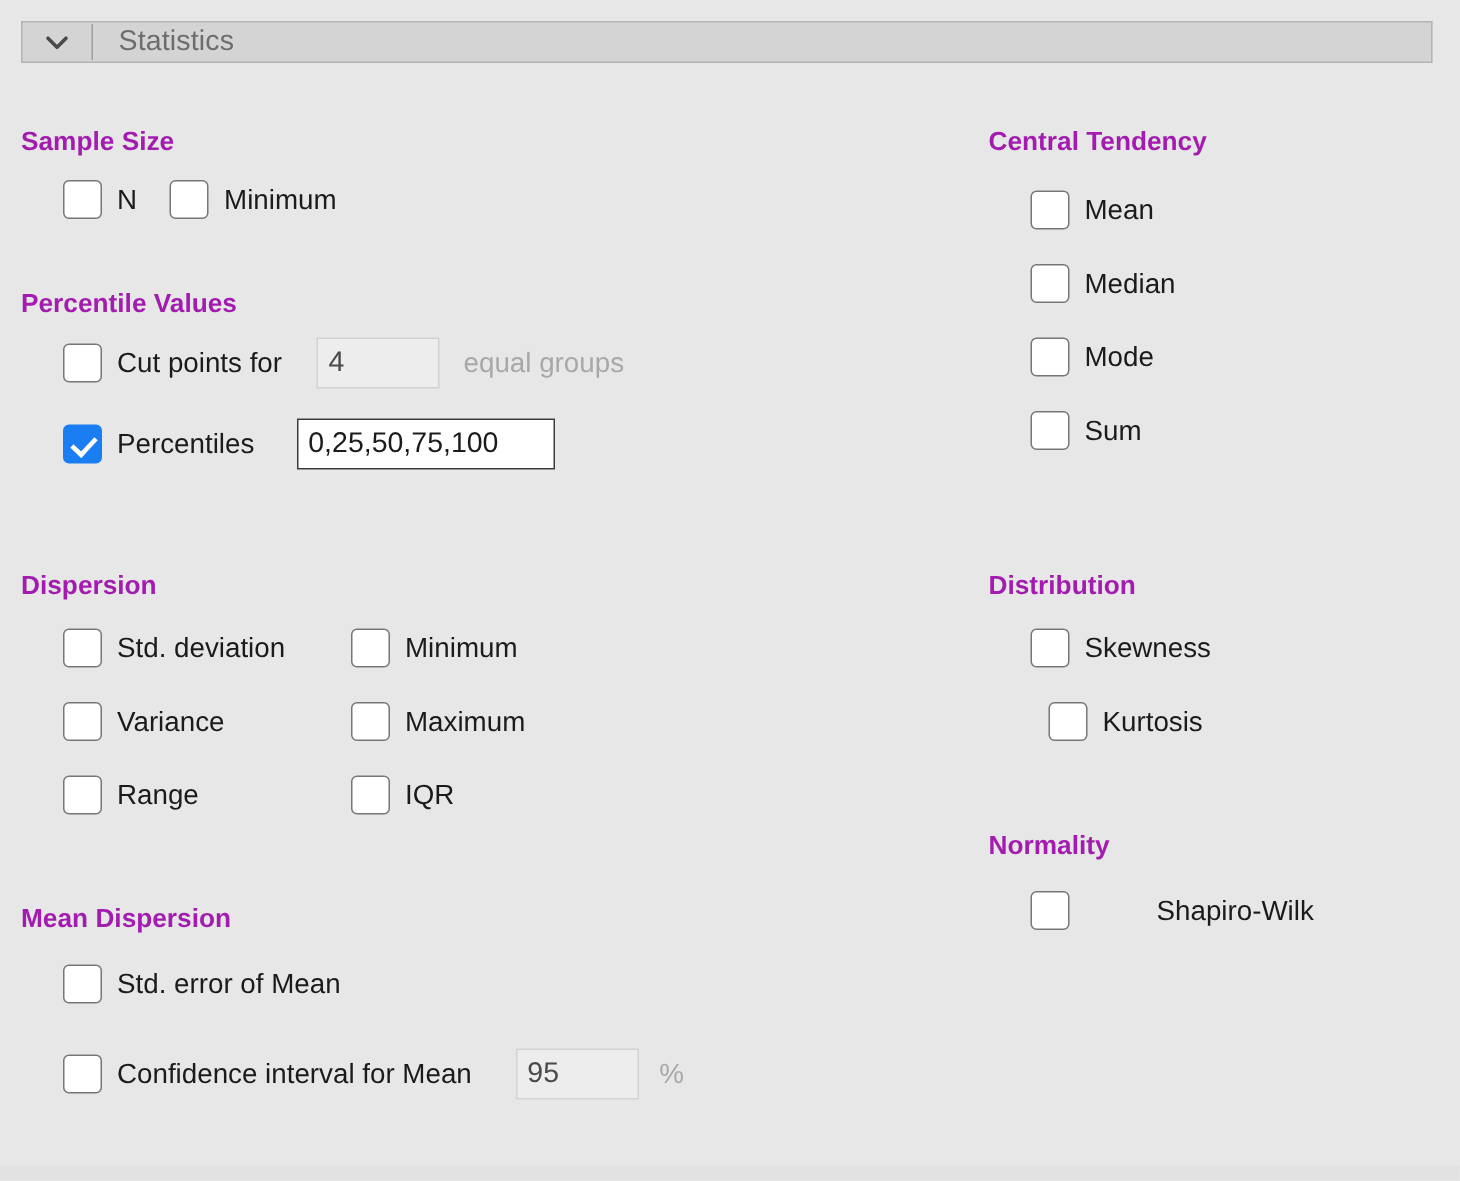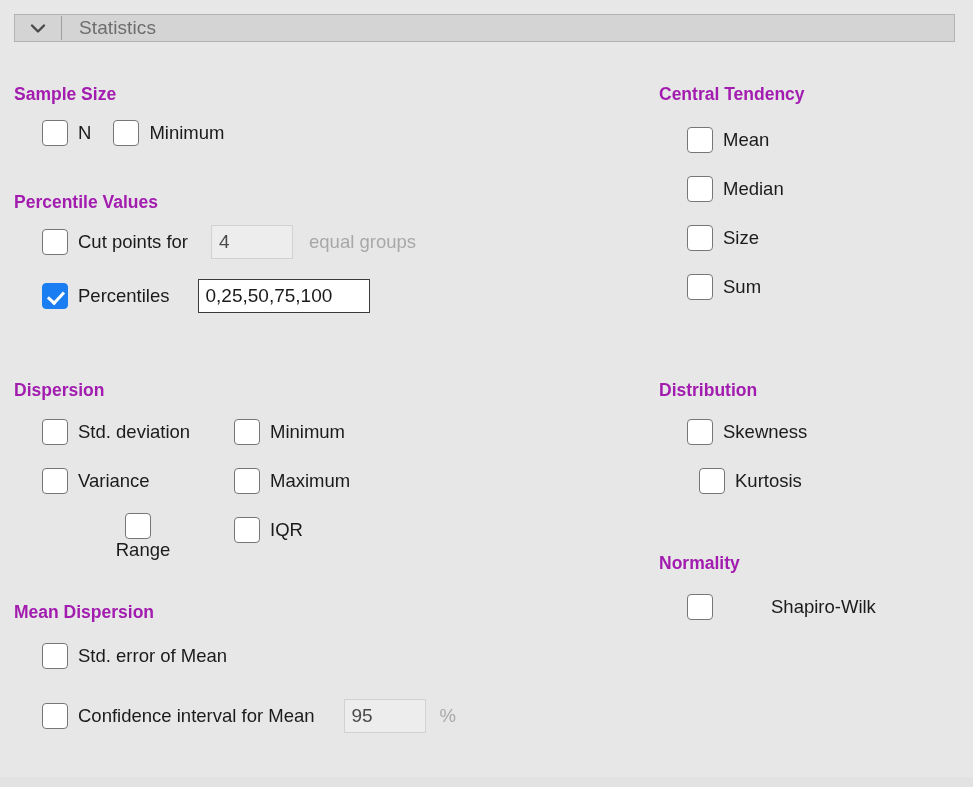--- a/index.html
+++ b/index.html
@@ -219,21 +219,21 @@
         <span class="cb"></span>
         <span class="cb-label">Variance</span>
       </div>
       <div class="cbwrap">
         <span class="cb"></span>
         <span class="cb-label">Maximum</span>
       </div>
     </div>
 
     <div class="row" style="margin-top:15px;">
-      <div class="cbwrap" style="margin-left:28px;width:192px;flex-direction:column;">
+      <div class="cbwrap" style="margin-left:28px;width:192px;">
         <span class="cb"></span>
         <span class="cb-label">Range</span>
       </div>
       <div class="cbwrap">
         <span class="cb"></span>
         <span class="cb-label">IQR</span>
       </div>
     </div>
   </div>
 
@@ -271,21 +271,21 @@
     </div>
     <div class="row" style="margin-top:15px;">
       <div class="cbwrap" style="margin-left:28px;">
         <span class="cb"></span>
         <span class="cb-label">Median</span>
       </div>
     </div>
     <div class="row" style="margin-top:15px;">
       <div class="cbwrap" style="margin-left:28px;">
         <span class="cb"></span>
-        <span class="cb-label">Size</span>
+        <span class="cb-label">Mode</span>
       </div>
     </div>
     <div class="row" style="margin-top:15px;">
       <div class="cbwrap" style="margin-left:28px;">
         <span class="cb"></span>
         <span class="cb-label">Sum</span>
       </div>
     </div>
   </div>
 

